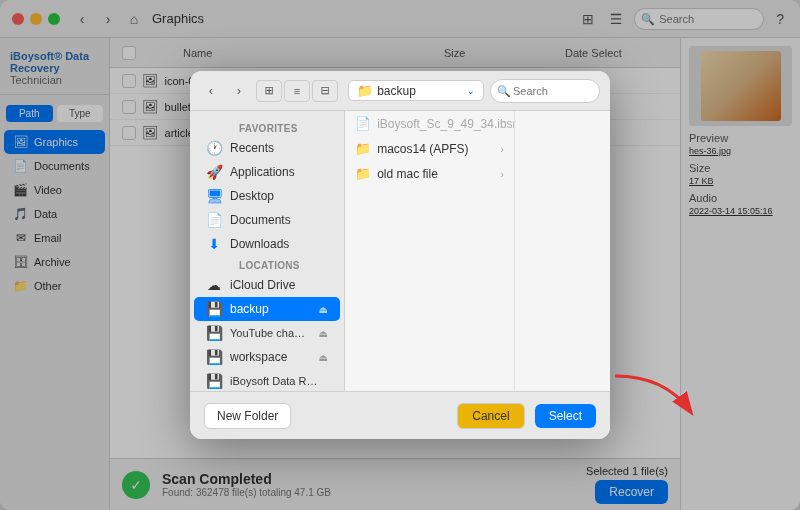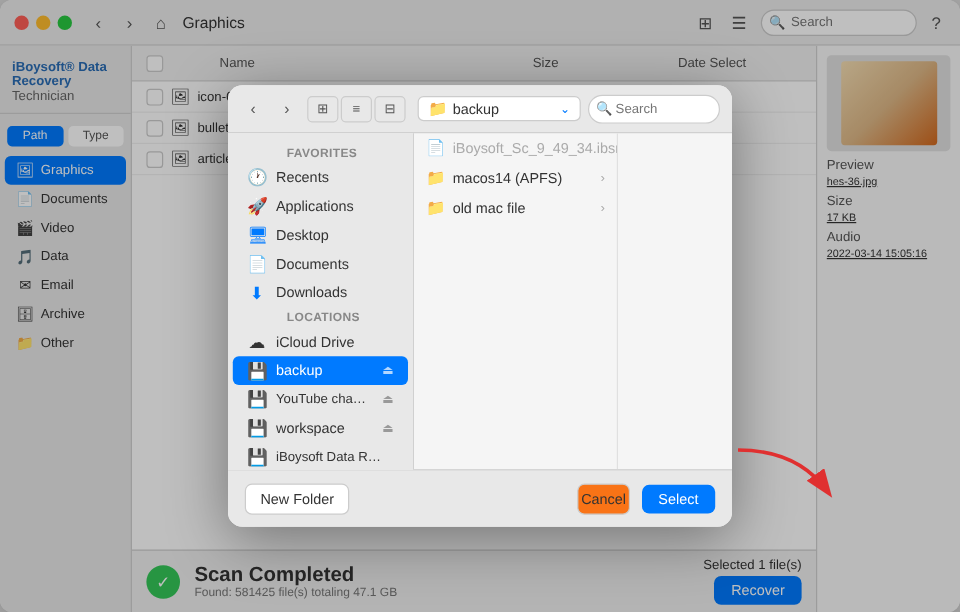--- a/index.html
+++ b/index.html
@@ -263,21 +263,21 @@
       align-items: center;
       justify-content: center;
       color: white;
       font-size: 14px;
       flex-shrink: 0;
     }
     .status-text-wrap {
       flex: 1;
     }
     .status-main {
-      font-size: 17px;
+      font-size: 14px;
       font-weight: 600;
       color: #333;
     }
     .status-sub {
       font-size: 10px;
       color: #777;
     }
     .status-right {
       display: flex;
       flex-direction: column;
@@ -544,24 +544,24 @@
       background: white;
       border: 1px solid #ccc;
       border-radius: 6px;
       padding: 5px 12px;
       font-size: 12px;
       cursor: pointer;
       color: #333;
     }
     .dialog-spacer { flex: 1; }
     .dialog-cancel-btn {
-      background: #f97316;
+      background: #eab308;
       border: 1px solid #ccc;
       border-radius: 6px;
-      padding: 5px 2px;
+      padding: 5px 14px;
       font-size: 12px;
       cursor: pointer;
       color: #333;
     }
     .dialog-select-btn {
       background: #007aff;
       color: white;
       border: none;
       border-radius: 6px;
       padding: 5px 14px;
@@ -681,21 +681,21 @@
           <span class="file-name">article-bg.jpg</span>
           <span class="file-size">97 KB</span>
           <span class="file-date">2022-03-14 15:05:18</span>
         </div>
       </div>
 
       <div class="status-bar">
         <div class="status-icon">✓</div>
         <div class="status-text-wrap">
           <div class="status-main">Scan Completed</div>
-          <div class="status-sub">Found: 581425 file(s) totaling 47.1 GB</div>
+          <div class="status-sub">Found: 362478 file(s) totaling 47.1 GB</div>
         </div>
         <div class="status-right">
           <span class="selected-files-text">Selected 1 file(s)</span>
           <button class="recover-btn">Recover</button>
         </div>
       </div>
     </div>
 
     <div class="preview-panel">
       <div class="preview-thumb">

